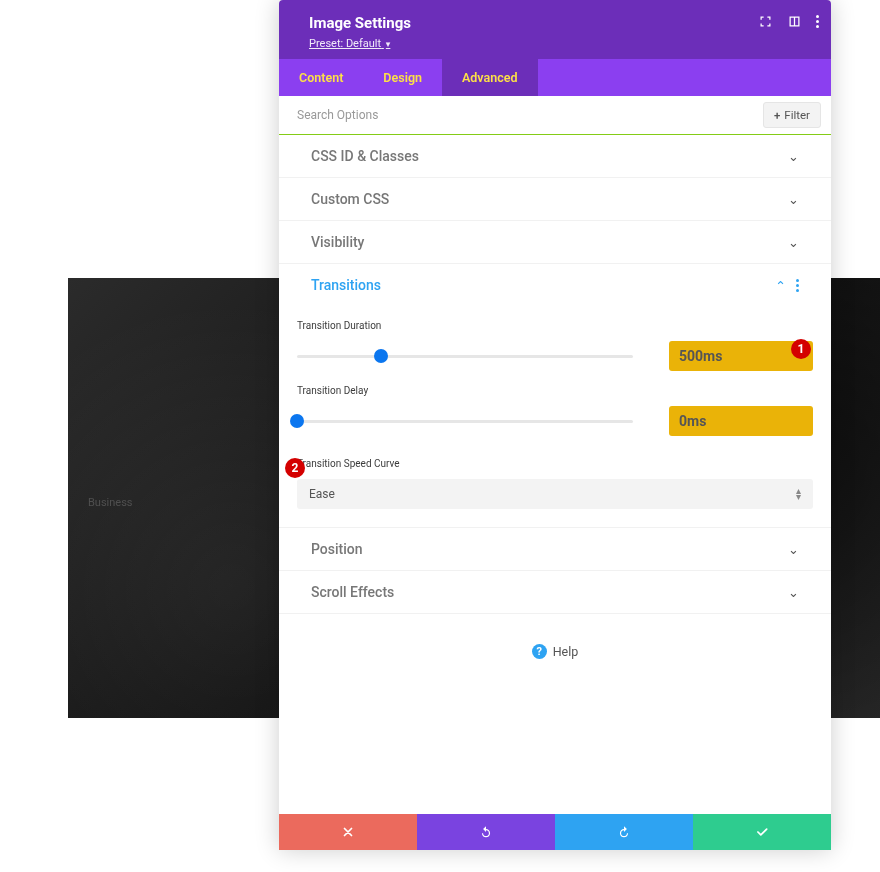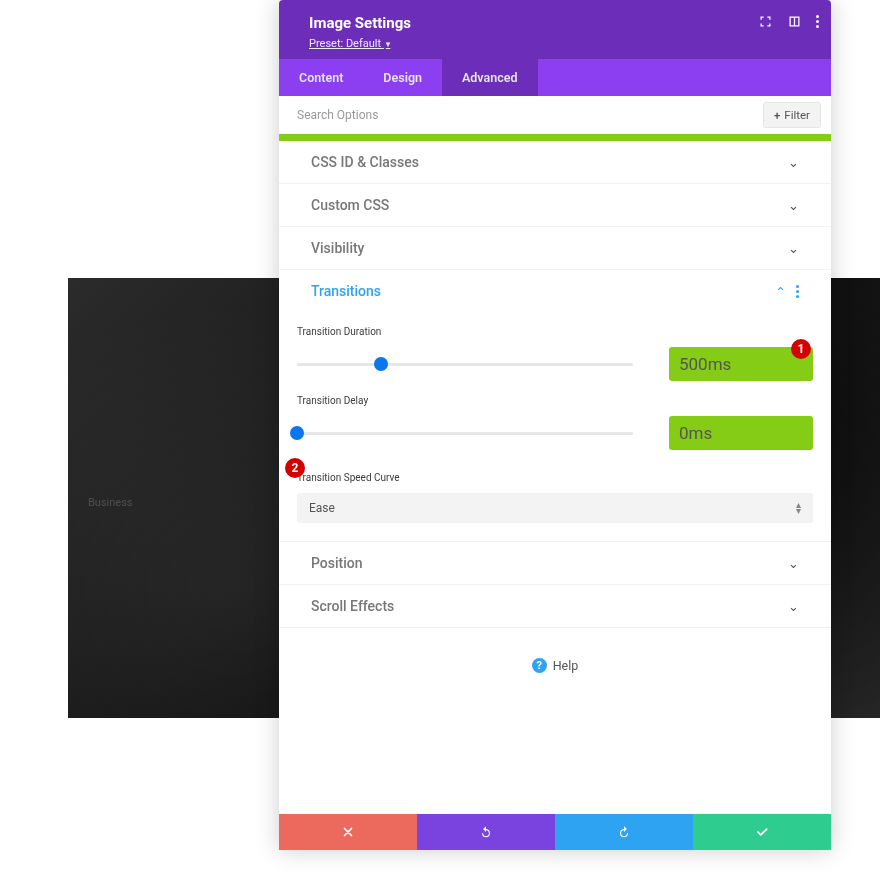--- a/index.html
+++ b/index.html
@@ -71,31 +71,31 @@
 
   
   .tabs {
     background: #8b3ff0;
     display: flex;
   }
   .tab {
     padding: 11px 20px;
     font-size: 12.5px;
     font-weight: 600;
-    color: #e5e5e5;
+    color: #fde047;
     cursor: pointer;
   }
   .tab.active { background: #6c2eb9; }
 
   
   .search-row {
     display: flex;
     align-items: center;
     background: #fff;
-    border-bottom: 7px solid #84cc16;
+    border-bottom: 1px solid #84cc16;
   }
   .search-input {
     flex: 1;
     border: none;
     outline: none;
     padding: 12px 18px;
     font-size: 12px;
     color: #888;
     background: transparent;
   }
@@ -156,26 +156,27 @@
     top: 50%;
     transform: translate(-50%, -50%);
     width: 14px;
     height: 14px;
     border-radius: 50%;
     background: #0b76ef;
     cursor: pointer;
   }
   .value-box {
     width: 144px;
-    background: #84cc16;
+    background: #eab308;
     border: none;
     padding: 7px 10px;
-    font-size: 17px;
+    font-size: 14px;
     color: #555;
     border-radius: 3px;
+    font-weight: bold;
   }
 
   .select-box {
     position: relative;
     background: #f3f3f3;
     border-radius: 3px;
     padding: 8px 12px;
     font-size: 12px;
     color: #555;
     cursor: pointer;

